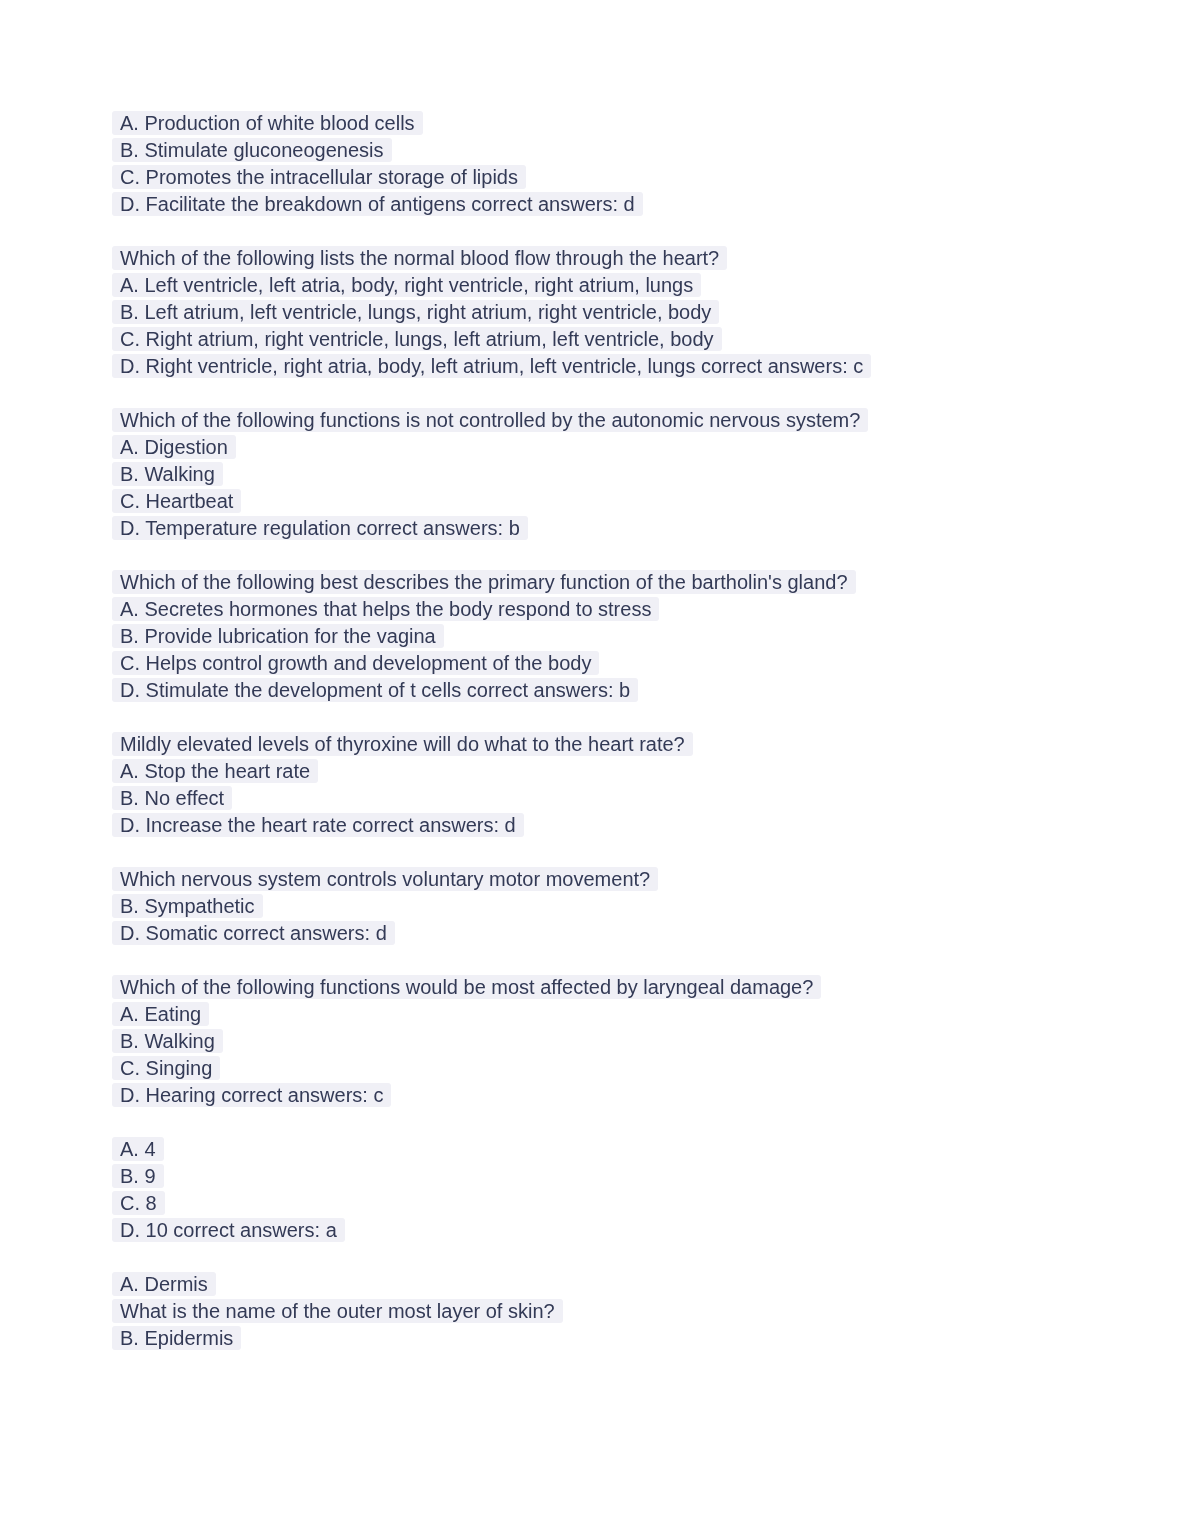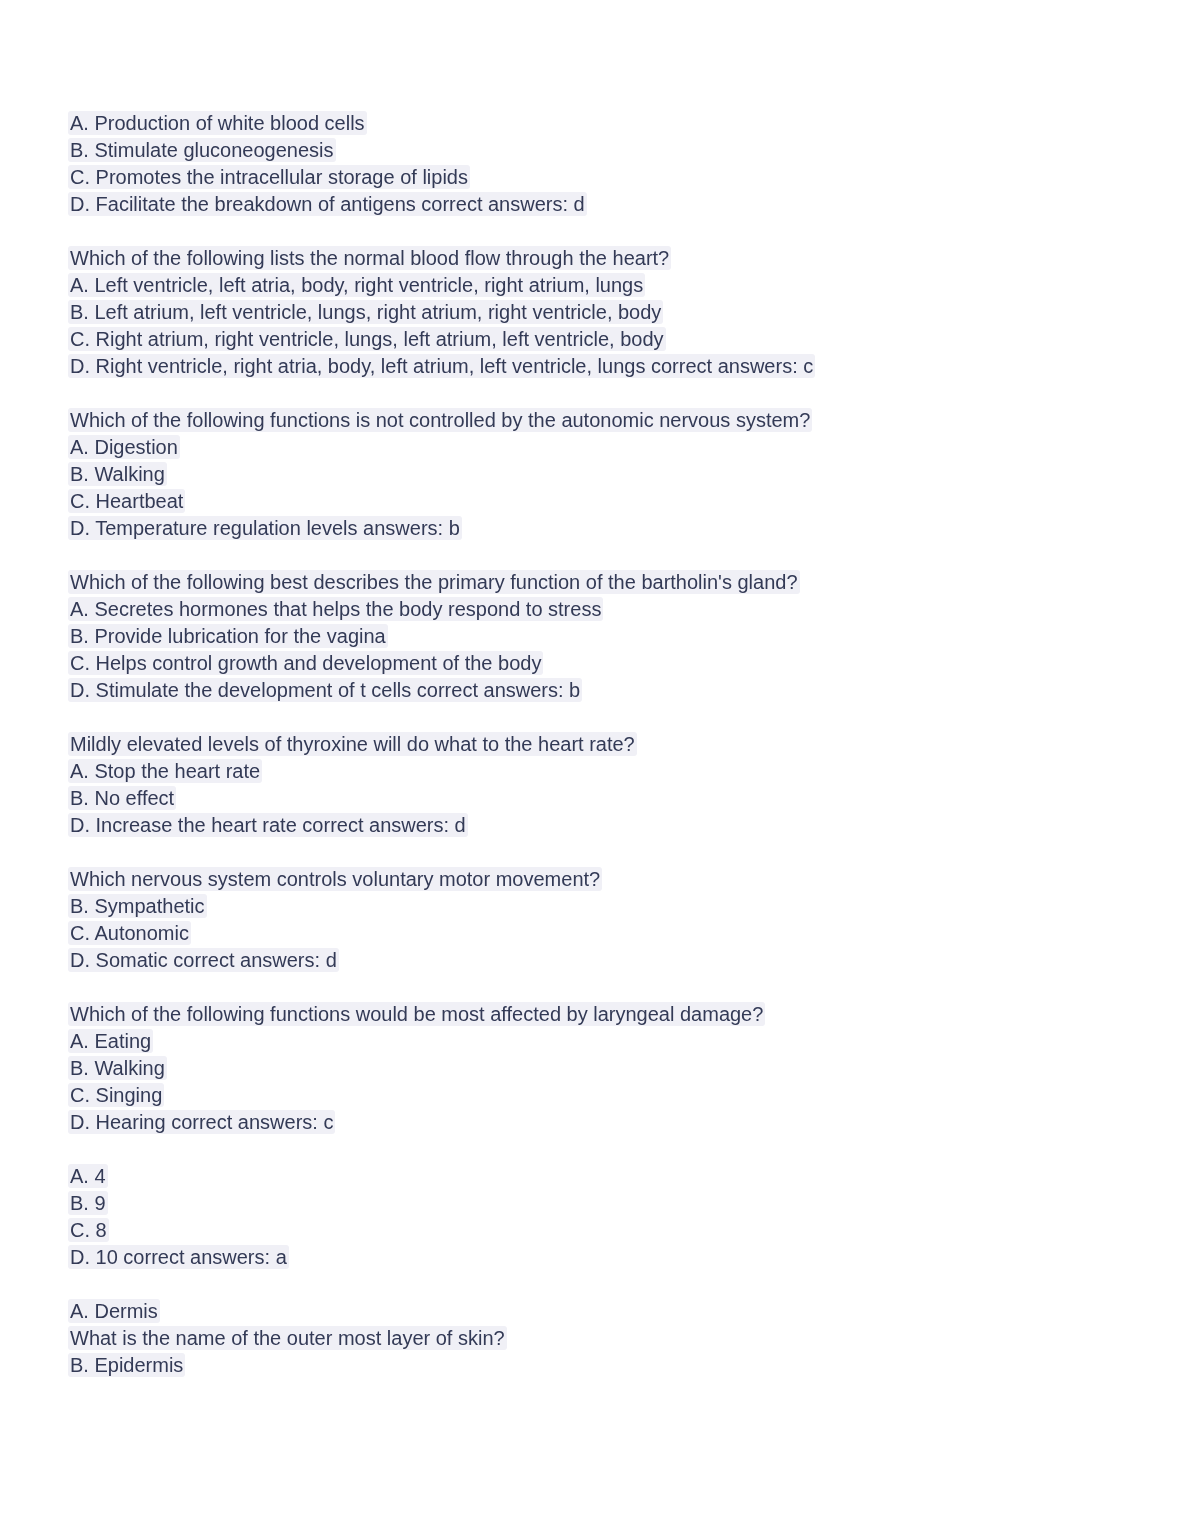--- a/index.html
+++ b/index.html
@@ -24,23 +24,24 @@
     margin: 0 0 27px 0;
   }
   .line {
     font-size: 20px;
     line-height: 27px;
     color: #333a56;
     white-space: pre-wrap;
   }
   .hl {
     background: #f0f0f6;
-    padding: 1px 2px;
+    padding: 1px 8px;
     border-radius: 3px;
     box-decoration-break: clone;
+    margin-left: 44px;
     -webkit-box-decoration-break: clone;
   }
 </style>
 </head>
 <body>
 
 <main class="page">
   <div id="content">
       <div class="block">
         <div class="line"><span class="hl">A. Production of white blood cells</span></div>
@@ -53,39 +54,38 @@
         <div class="line"><span class="hl">A. Left ventricle, left atria, body, right ventricle, right atrium, lungs</span></div>
         <div class="line"><span class="hl">B. Left atrium, left ventricle, lungs, right atrium, right ventricle, body</span></div>
         <div class="line"><span class="hl">C. Right atrium, right ventricle, lungs, left atrium, left ventricle, body</span></div>
         <div class="line"><span class="hl">D. Right ventricle, right atria, body, left atrium, left ventricle, lungs correct answers: c</span></div>
       </div>
       <div class="block">
         <div class="line"><span class="hl">Which of the following functions is not controlled by the autonomic nervous system?</span></div>
         <div class="line"><span class="hl">A. Digestion</span></div>
         <div class="line"><span class="hl">B. Walking</span></div>
         <div class="line"><span class="hl">C. Heartbeat</span></div>
-        <div class="line"><span class="hl">D. Temperature regulation levels answers: b</span></div>
+        <div class="line"><span class="hl">D. Temperature regulation correct answers: b</span></div>
       </div>
       <div class="block">
         <div class="line"><span class="hl">Which of the following best describes the primary function of the bartholin's gland?</span></div>
         <div class="line"><span class="hl">A. Secretes hormones that helps the body respond to stress</span></div>
         <div class="line"><span class="hl">B. Provide lubrication for the vagina</span></div>
         <div class="line"><span class="hl">C. Helps control growth and development of the body</span></div>
         <div class="line"><span class="hl">D. Stimulate the development of t cells correct answers: b</span></div>
       </div>
       <div class="block">
         <div class="line"><span class="hl">Mildly elevated levels of thyroxine will do what to the heart rate?</span></div>
         <div class="line"><span class="hl">A. Stop the heart rate</span></div>
         <div class="line"><span class="hl">B. No effect</span></div>
         <div class="line"><span class="hl">D. Increase the heart rate correct answers: d</span></div>
       </div>
       <div class="block">
         <div class="line"><span class="hl">Which nervous system controls voluntary motor movement?</span></div>
         <div class="line"><span class="hl">B. Sympathetic</span></div>
-        <div class="line"><span class="hl">C. Autonomic</span></div>
         <div class="line"><span class="hl">D. Somatic correct answers: d</span></div>
       </div>
       <div class="block">
         <div class="line"><span class="hl">Which of the following functions would be most affected by laryngeal damage?</span></div>
         <div class="line"><span class="hl">A. Eating</span></div>
         <div class="line"><span class="hl">B. Walking</span></div>
         <div class="line"><span class="hl">C. Singing</span></div>
         <div class="line"><span class="hl">D. Hearing correct answers: c</span></div>
       </div>
       <div class="block">

